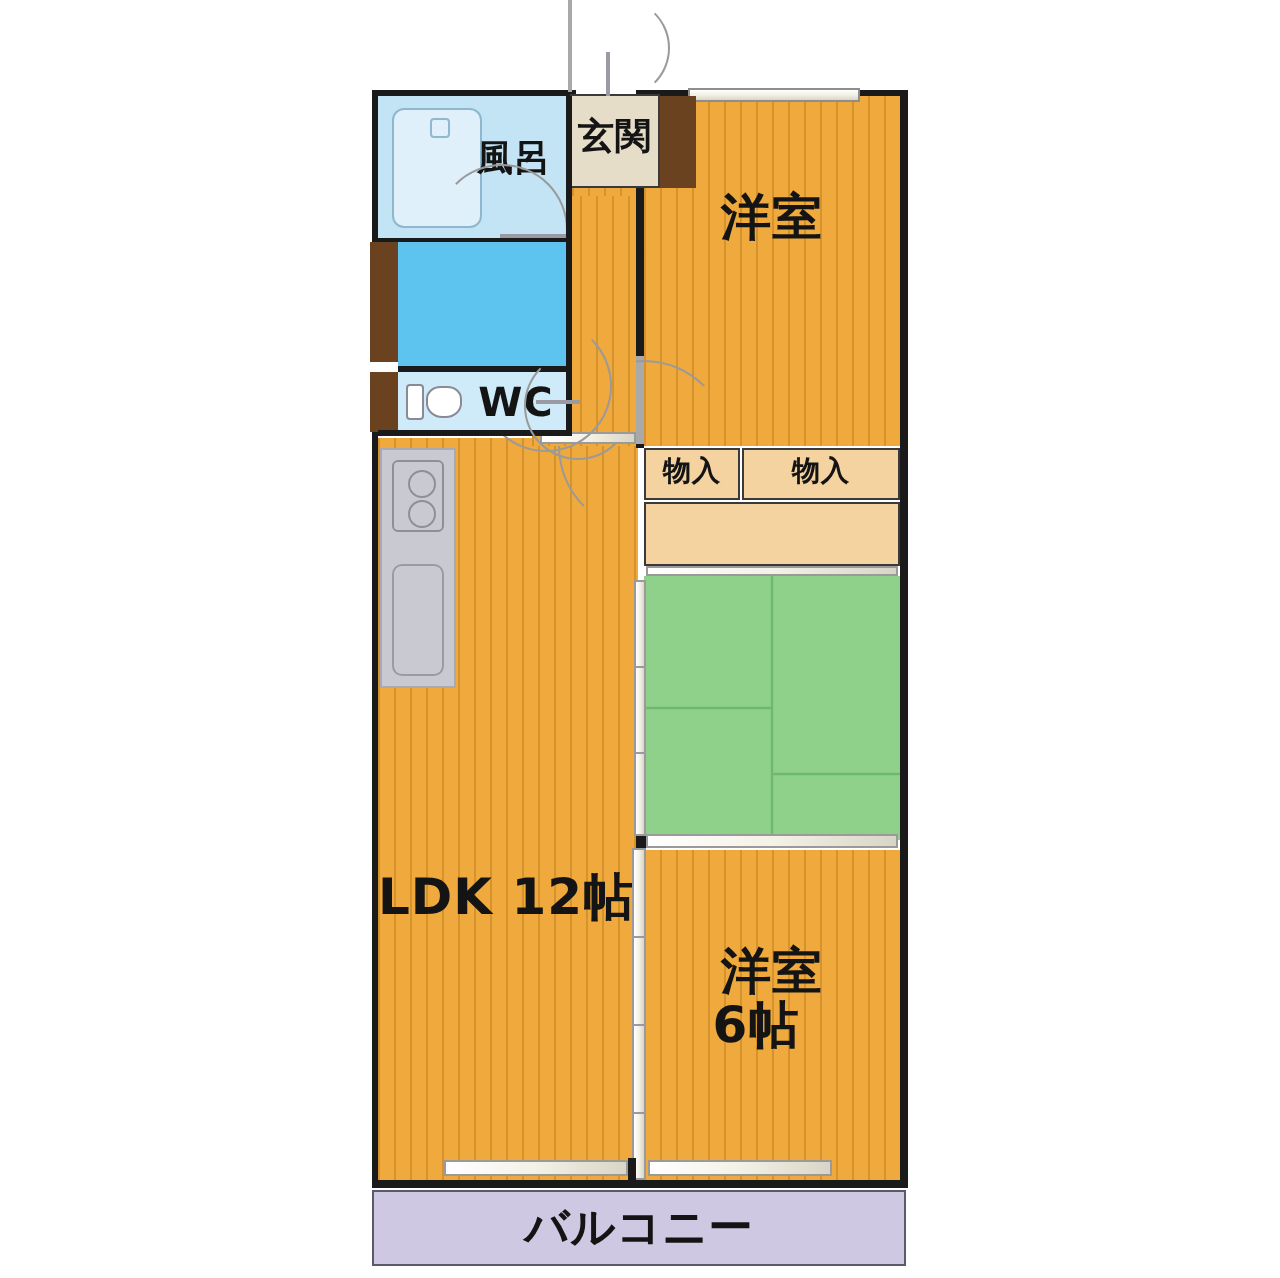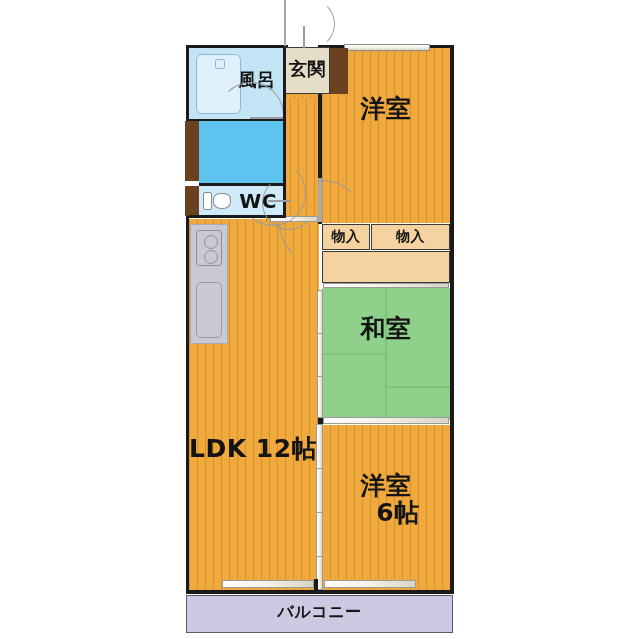--- a/index.html
+++ b/index.html
@@ -50,21 +50,21 @@
   .slider{background:linear-gradient(90deg,#ffffff 0%,#f4f1e6 50%,#d9d5c6 100%);
           border:1px solid #9a9a9a;}
   .arc{position:absolute;border:1.2px solid #9a9a9a;border-radius:50%;}
   .doorleaf{background:#a9a9a9;position:absolute;}
 
   
   .lbl{position:absolute;color:#141414;font-weight:700;
        text-align:center;line-height:1.12;white-space:nowrap;
        letter-spacing:.5px;}
   .lbl-xl{font-size:25px;}
-  .lbl-lg{font-size:16px;}
+  .lbl-lg{font-size:22px;}
   .lbl-md{font-size:18px;}
   .lbl-sm{font-size:14px;}
   .lbl-wc{font-size:20px;font-weight:700;}
 </style>
 </head>
 <body>
 
 <div id="plan">
 
   <div class="ab balcony" style="left:186px;top:595px;width:267px;height:38px;border:1.5px solid #5a5a6a;"></div>
@@ -93,39 +93,38 @@
   <div class="ab burner" style="left:196px;top:230px;width:26px;height:36px;">
       <div class="burner-c" style="left:7px;top:4px;width:12px;height:12px;"></div>
       <div class="burner-c" style="left:7px;top:19px;width:12px;height:12px;"></div>
   </div>
   <div class="ab sink" style="left:196px;top:282px;width:26px;height:56px;"></div>
 
   <div class="lbl lbl-xl" style="left:189px;top:435px;width:124px;">LDK 12帖</div>
 
   <div class="ab wood" style="left:322px;top:425px;width:128px;height:165px;"></div>
   <div class="lbl lbl-xl" style="left:322px;top:472px;width:128px;">洋室</div>
-  <div class="lbl lbl-xl" style="left:334px;top:499px;width:128px;">6帖</div>
+  <div class="lbl lbl-xl" style="left:314px;top:499px;width:128px;">6帖</div>
 
   <div class="ab slider" style="left:316px;top:424px;width:7px;height:166px;"></div>
   <div class="grayline" style="left:316px;top:468px;width:7px;height:1px;"></div>
   <div class="grayline" style="left:316px;top:512px;width:7px;height:1px;"></div>
   <div class="grayline" style="left:316px;top:556px;width:7px;height:1px;"></div>
 
   <div class="ab slider" style="left:222px;top:580px;width:92px;height:8px;"></div>
   <div class="ab slider" style="left:324px;top:580px;width:92px;height:8px;"></div>
   <div class="wall" style="left:314px;top:579px;width:4px;height:11px;"></div>
 
   <div class="ab tatami" style="left:322px;top:288px;width:128px;height:132px;">
      <svg class="tatami-lines" width="128" height="132" viewBox="0 0 128 132">
         <line x1="0" y1="66" x2="64" y2="66" stroke="#6fb96c" stroke-width="1.2"></line>
         <line x1="64" y1="0" x2="64" y2="132" stroke="#6fb96c" stroke-width="1.2"></line>
         <line x1="64" y1="99" x2="128" y2="99" stroke="#6fb96c" stroke-width="1.2"></line>
      </svg>
   </div>
-  <div class="lbl lbl-xl" style="left:322px;top:315px;width:128px;">和室</div>
 
   <div class="ab slider" style="left:317px;top:290px;width:6px;height:128px;"></div>
   <div class="grayline" style="left:317px;top:333px;width:6px;height:1px;"></div>
   <div class="grayline" style="left:317px;top:376px;width:6px;height:1px;"></div>
 
   <div class="ab slider" style="left:323px;top:417px;width:126px;height:7px;"></div>
   <div class="wall" style="left:318px;top:418px;width:5px;height:6px;"></div>
 
   <div class="ab closet" style="left:322px;top:251px;width:128px;height:32px;border:1.5px solid #3a3a3a;"></div>
 

